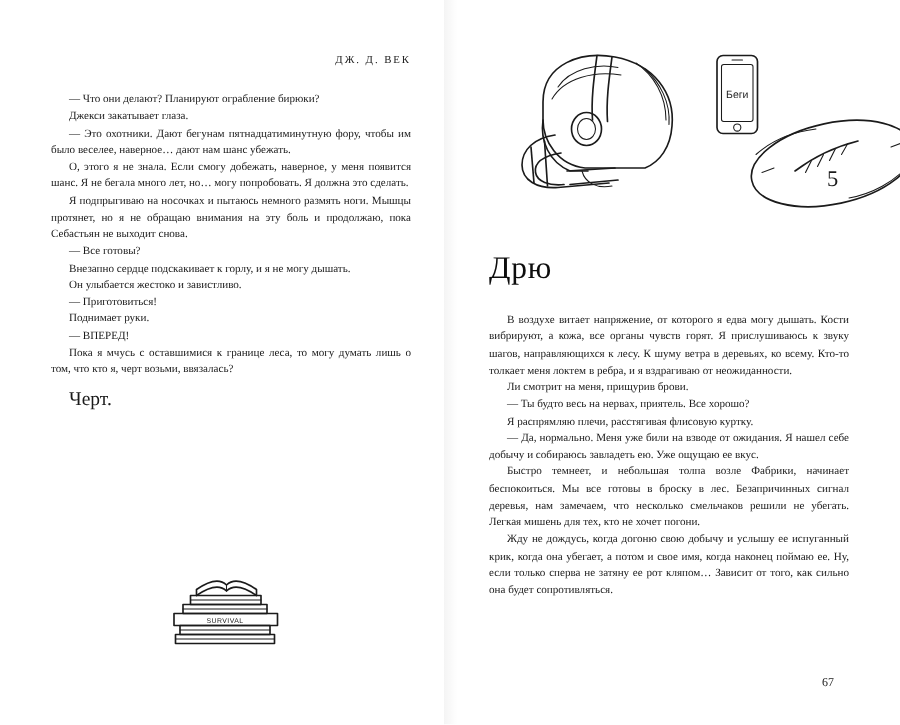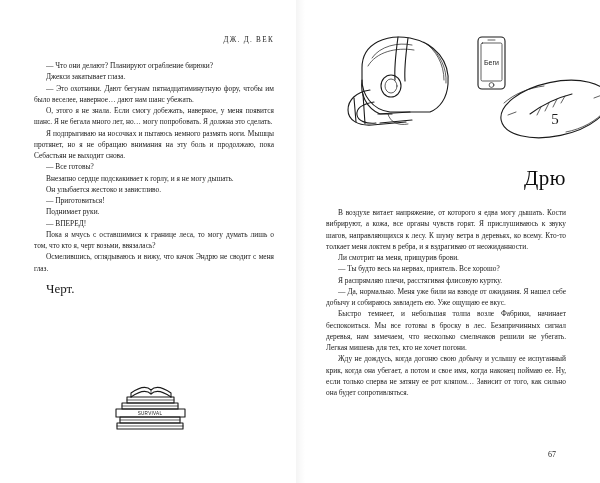--- a/index.html
+++ b/index.html
@@ -56,21 +56,21 @@
   }
   .signature {
     margin-top: 7px;
     font-size: 13px;
     text-indent: 12px;
     color: #1a1a1a;
   }
   
   .chapter-title {
     font-size: 21px;
-    text-align: right;
+    text-align: left;
     letter-spacing: 0.5px;
     margin: 18px 0 16px 0;
     font-family: "Liberation Serif", serif;
     color: #0d0d0d;
   }
   .page-number {
     position: absolute;
     right: 44px;
     bottom: 24px;
     font-size: 8px;
@@ -149,21 +149,20 @@
       <p>— Это охотники. Дают бегунам пятнадцатиминутную фору, чтобы им было веселее, наверное… дают нам шанс убежать.</p>
       <p>О, этого я не знала. Если смогу добежать, наверное, у меня появится шанс. Я не бегала много лет, но… могу попробовать. Я должна это сделать.</p>
       <p>Я подпрыгиваю на носочках и пытаюсь немного размять ноги. Мышцы протянет, но я не обращаю внимания на эту боль и продолжаю, пока Себастьян не выходит снова.</p>
       <p>— Все готовы?</p>
       <p>Внезапно сердце подскакивает к горлу, и я не могу дышать.</p>
       <p>Он улыбается жестоко и завистливо.</p>
       <p>— Приготовиться!</p>
       <p>Поднимает руки.</p>
       <p>— ВПЕРЕД!</p>
       <p>Пока я мчусь с оставшимися к границе леса, то могу думать лишь о том, что кто я, черт возьми, ввязалась?</p>
-      <p>Осмелившись, оглядываюсь и вижу, что качок Эндрю не сводит с меня глаз.</p>
       <div class="signature">Черт.</div>
     </div>
 
     <div class="illo-books">
       <svg width="86" height="58" viewBox="0 0 86 58">
 
         <path class="stroke" d="M10 50 L10 44 L76 44 L76 50 Z"></path>
         <path class="stroke-thin" d="M10 47 L76 47"></path>
 
         <path class="stroke" d="M13 44 L13 38 L73 38 L73 44 Z"></path>

